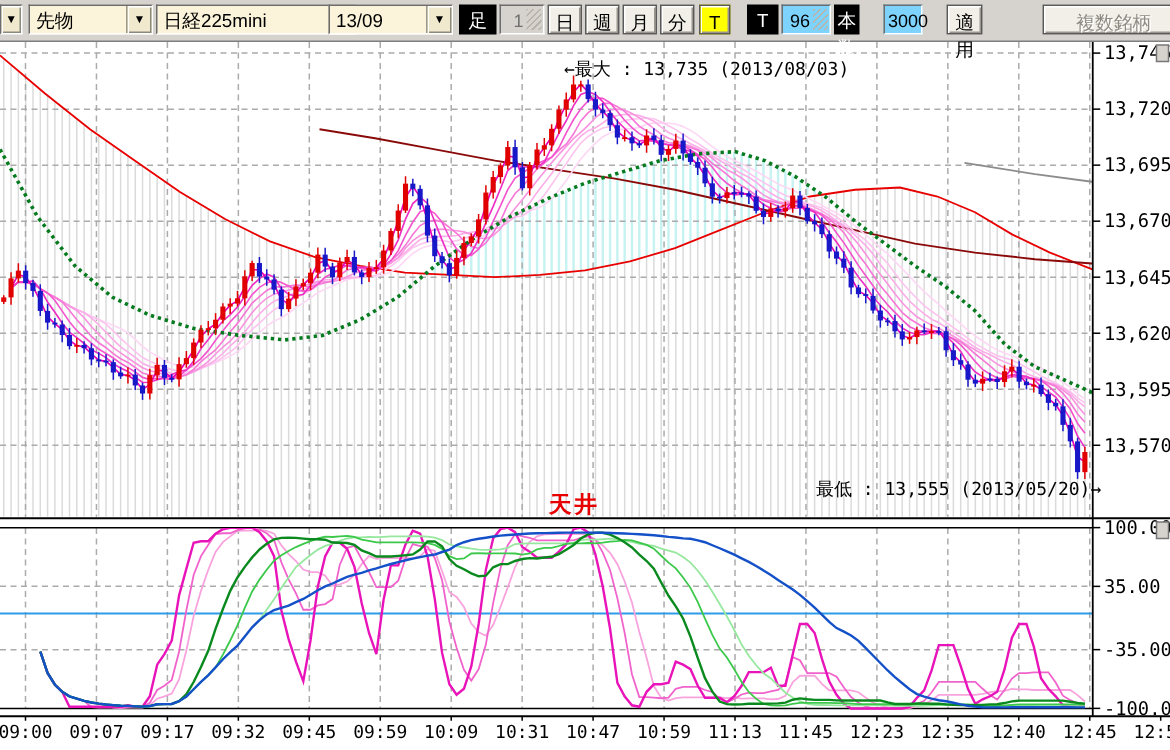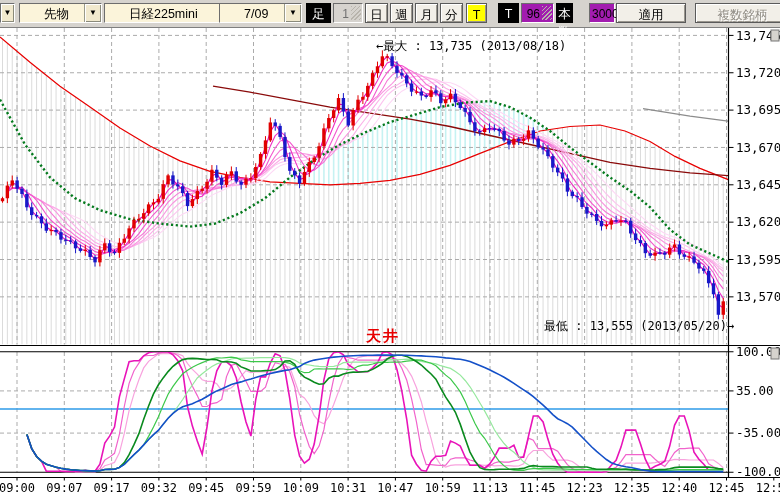--- a/index.html
+++ b/index.html
@@ -3,26 +3,26 @@
 <meta charset="utf-8">
 <style>
   html,body{margin:0;padding:0;}
   body{position:relative;width:780px;height:500px;overflow:hidden;background:#fff;
        font-family:"Liberation Sans","DejaVu Sans",sans-serif;}
   
   .toolbar{position:absolute;left:0;top:0;width:780px;height:27px;background:#D6D3CE;
            border-bottom:1px solid #7F7F7F;z-index:5;}
   .tb{position:absolute;top:3px;height:20px;box-sizing:border-box;font-size:12px;line-height:18px;}
   .combo{border:1px solid;border-color:#6d6d6d #ffffff #ffffff #6d6d6d;background:#FBF4DA;display:flex;}
-  .cf{flex:1;padding:1px 5px 0 4px;color:#000;white-space:nowrap;overflow:hidden;font-size:12.5px;margin-left:20px;}
+  .cf{flex:1;padding:1px 5px 0 4px;color:#000;white-space:nowrap;overflow:hidden;font-size:12.5px;}
   .ca{width:16px;background:#F1E9CE;border-left:1px solid #9a9a8a;color:#000;font-size:8px;
       display:flex;align-items:center;justify-content:center;
       box-shadow:inset 1px 1px 0 #fff, inset -1px -1px 0 #8a8a7a;}
   .blk{background:#000;color:#fff;text-align:center;padding-top:2px;font-size:12.5px;}
-  .spin{border:1px solid;border-color:#6d6d6d #ffffff #ffffff #6d6d6d;background:#a21caf;display:flex;}
+  .spin{border:1px solid;border-color:#6d6d6d #ffffff #ffffff #6d6d6d;background:#7dd3fc;display:flex;}
   .spin .sv{flex:1;text-align:right;padding:1px 2px 0 2px;font-size:12px;color:#000;}
   .spin.gray{background:#D6D3CE;}
   .spin.gray .sv{color:#707070;}
   .grip{width:10px;margin:2px 1px 2px 0;background:
         repeating-linear-gradient(135deg,#B8B4AC 0 1px,transparent 1px 3px);}
   .btn3{background:#F2EFE8;border:1px solid #5a5a5a;text-align:center;padding-top:2px;
         box-shadow:inset 1px 1px 0 #fff, inset -1px -1px 0 #9a968e;color:#000;font-size:12.5px;}
   .yellow{background:#FFFF00;}
   .dis{color:#8f8b83;text-shadow:1px 1px 0 #ffffff;}
   
@@ -688,21 +688,21 @@
         <line x1="726.5" y1="477.5" x2="726.5" y2="480.5" stroke="#000"></line>
         <text x="726.5" y="492" text-anchor="middle" font-size="12" font-family="&quot;DejaVu Sans Mono&quot;,&quot;Liberation Mono&quot;,monospace" fill="#000">12:45</text>
         <line x1="773.8" y1="477.5" x2="773.8" y2="480.5" stroke="#000"></line>
         <text x="773.8" y="492" text-anchor="middle" font-size="12" font-family="&quot;DejaVu Sans Mono&quot;,&quot;Liberation Mono&quot;,monospace" fill="#000">12:50</text>
       </g>
       <g>
         <rect x="771" y="30" width="8" height="11" fill="#D6D3CE" stroke="#777"></rect>
         <rect x="771" y="348" width="8" height="11" fill="#D6D3CE" stroke="#777"></rect>
       </g>
     </svg>
-  <div class="ann" style="left:376px;top:38px">←最大 : 13,735 (2013/08/18)</div>
+  <div class="ann" style="left:376px;top:38px">←最大 : 13,735 (2013/08/03)</div>
   <div class="ann" style="left:544px;top:318px">最低 : 13,555 (2013/05/20)→</div>
   <div class="ann ceiling" style="left:366px;top:327px">天井</div>
 </div>
 
 <div class="toolbar">
 
   <span class="tb combo" style="left:0px;width:15px">
     <span class="ca" style="border-left:none;width:100%">▼</span>
   </span>
 
@@ -710,21 +710,21 @@
     <span class="cf">先物</span>
     <span class="ca">▼</span>
   </span>
 
   <span class="tb combo" style="left:104px;width:133px">
     <span class="cf">日経225mini</span>
     <span class="ca">▼</span>
   </span>
 
   <span class="tb combo" style="left:219px;width:83px">
-    <span class="cf">7/09</span>
+    <span class="cf">13/09</span>
     <span class="ca">▼</span>
   </span>
 
   <span class="tb blk" style="left:306px;width:25px">足</span>
 
   <span class="tb spin gray" style="left:333px;width:30px">
     <span class="sv">1</span>
     <span class="grip"></span>
   </span>
 
@@ -742,16 +742,16 @@
     <span class="grip"></span>
   </span>
 
   <span class="tb blk" style="left:556px;width:17px">本数</span>
 
   <span class="tb spin" style="left:589px;width:26px">
     <span class="sv">3000</span>
     <span class="grip"></span>
   </span>
 
-  <span class="tb btn3" style="left:616px;width:70px">適用</span>
+  <span class="tb btn3" style="left:631px;width:24px">適用</span>
 
   <span class="tb btn3 dis" style="left:695px;width:95px">複数銘柄</span>
 </div>
 
 </body></html>

